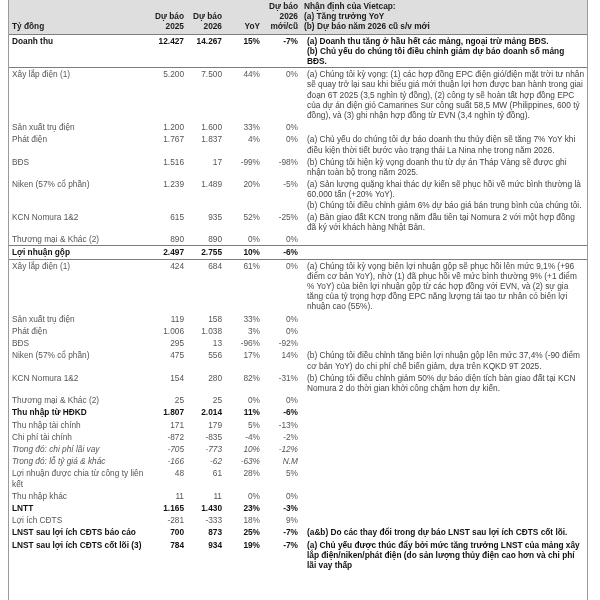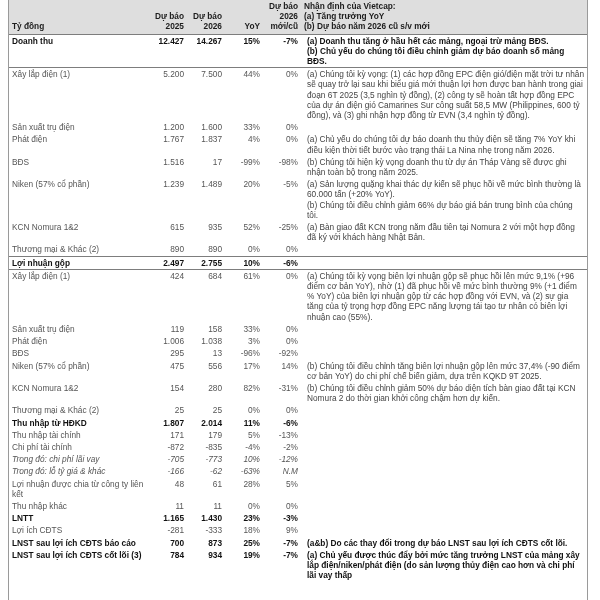--- a/index.html
+++ b/index.html
@@ -108,21 +108,21 @@
           </td>
         </tr>
         <tr class="">
           <td class="label">Niken (57% cổ phần)</td>
           <td class="num">1.239</td>
           <td class="num">1.489</td>
           <td class="num">20%</td>
           <td class="num">-5%</td>
           <td class="note">
             <span class="note-line">(a) Sản lượng quặng khai thác dự kiến sẽ phục hồi về mức bình thường là 60.000 tấn (+20% YoY).</span>
-            <span class="note-line">(b) Chúng tôi điều chỉnh giảm 66% dự báo giá bán trung bình của chúng tôi.</span>
+            <span class="note-line">(b) Chúng tôi điều chỉnh giảm 6% dự báo giá bán trung bình của chúng tôi.</span>
           </td>
         </tr>
         <tr class="">
           <td class="label">KCN Nomura 1&amp;2</td>
           <td class="num">615</td>
           <td class="num">935</td>
           <td class="num">52%</td>
           <td class="num">-25%</td>
           <td class="note">
             <span class="note-line">(a) Bàn giao đất KCN trong năm đầu tiên tại Nomura 2 với một hợp đồng đã ký với khách hàng Nhật Bản.</span>

